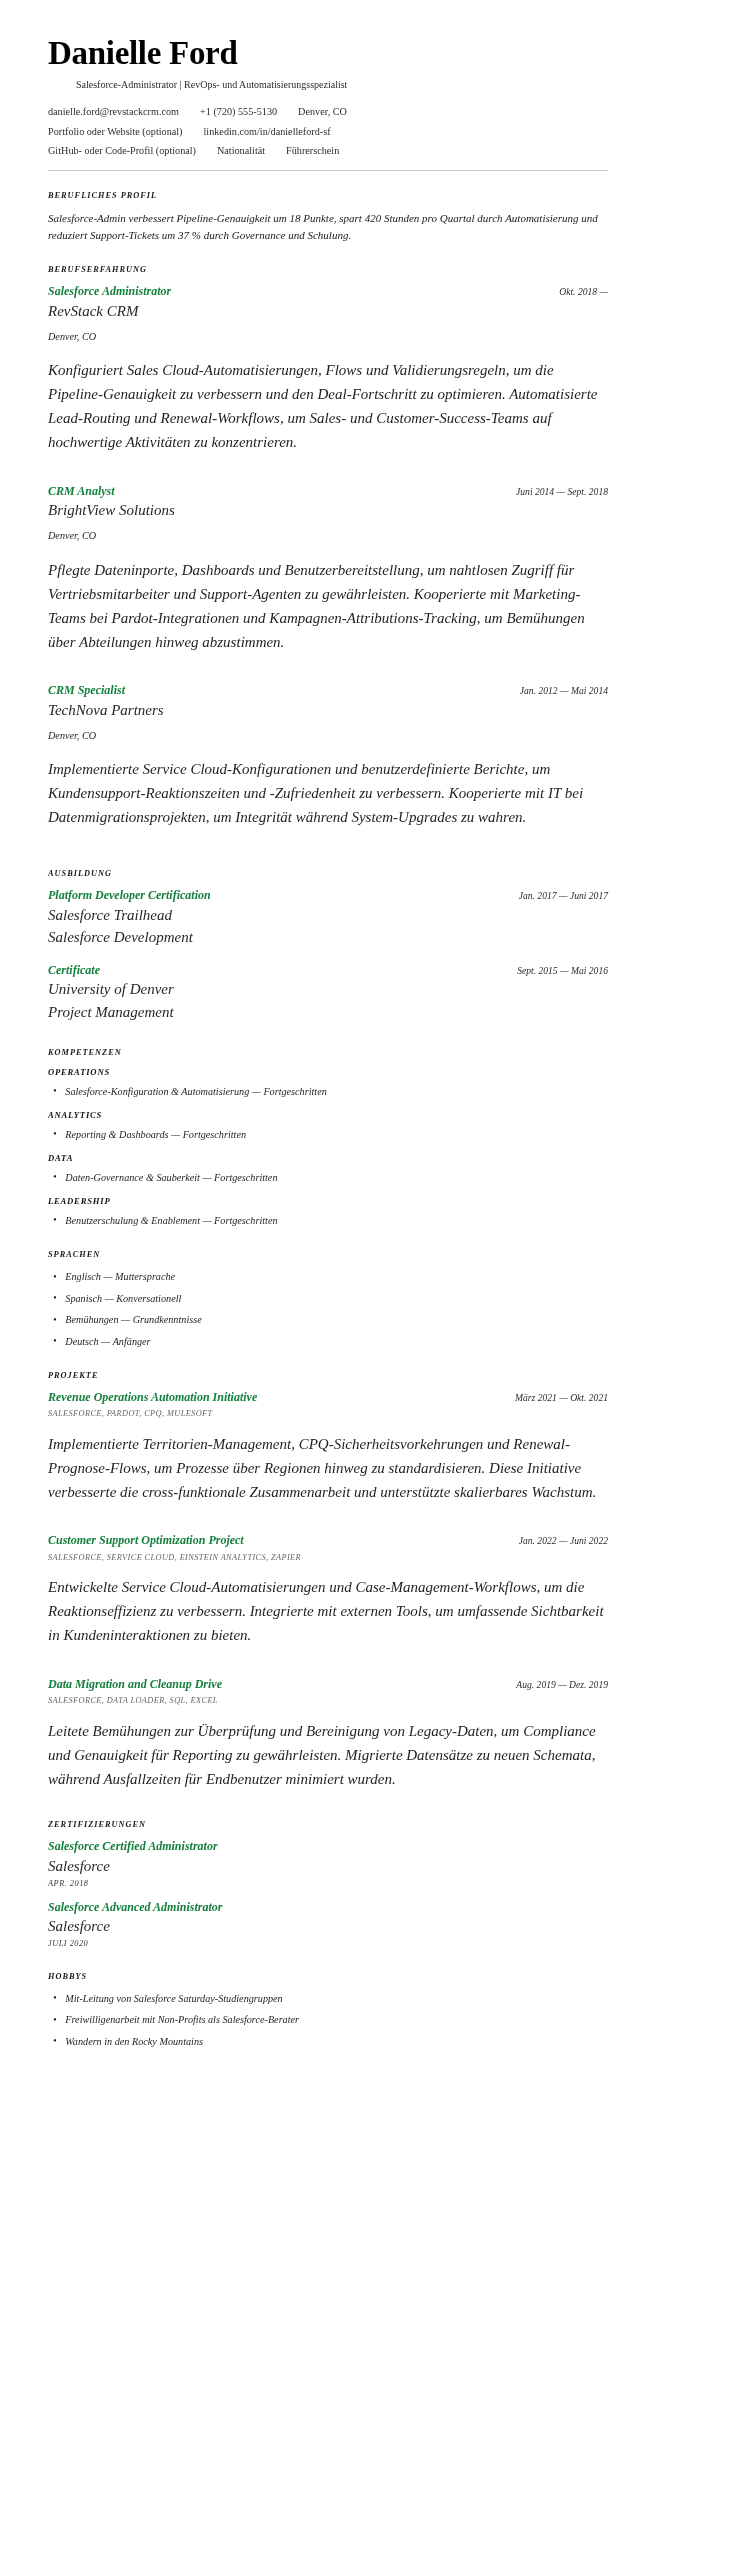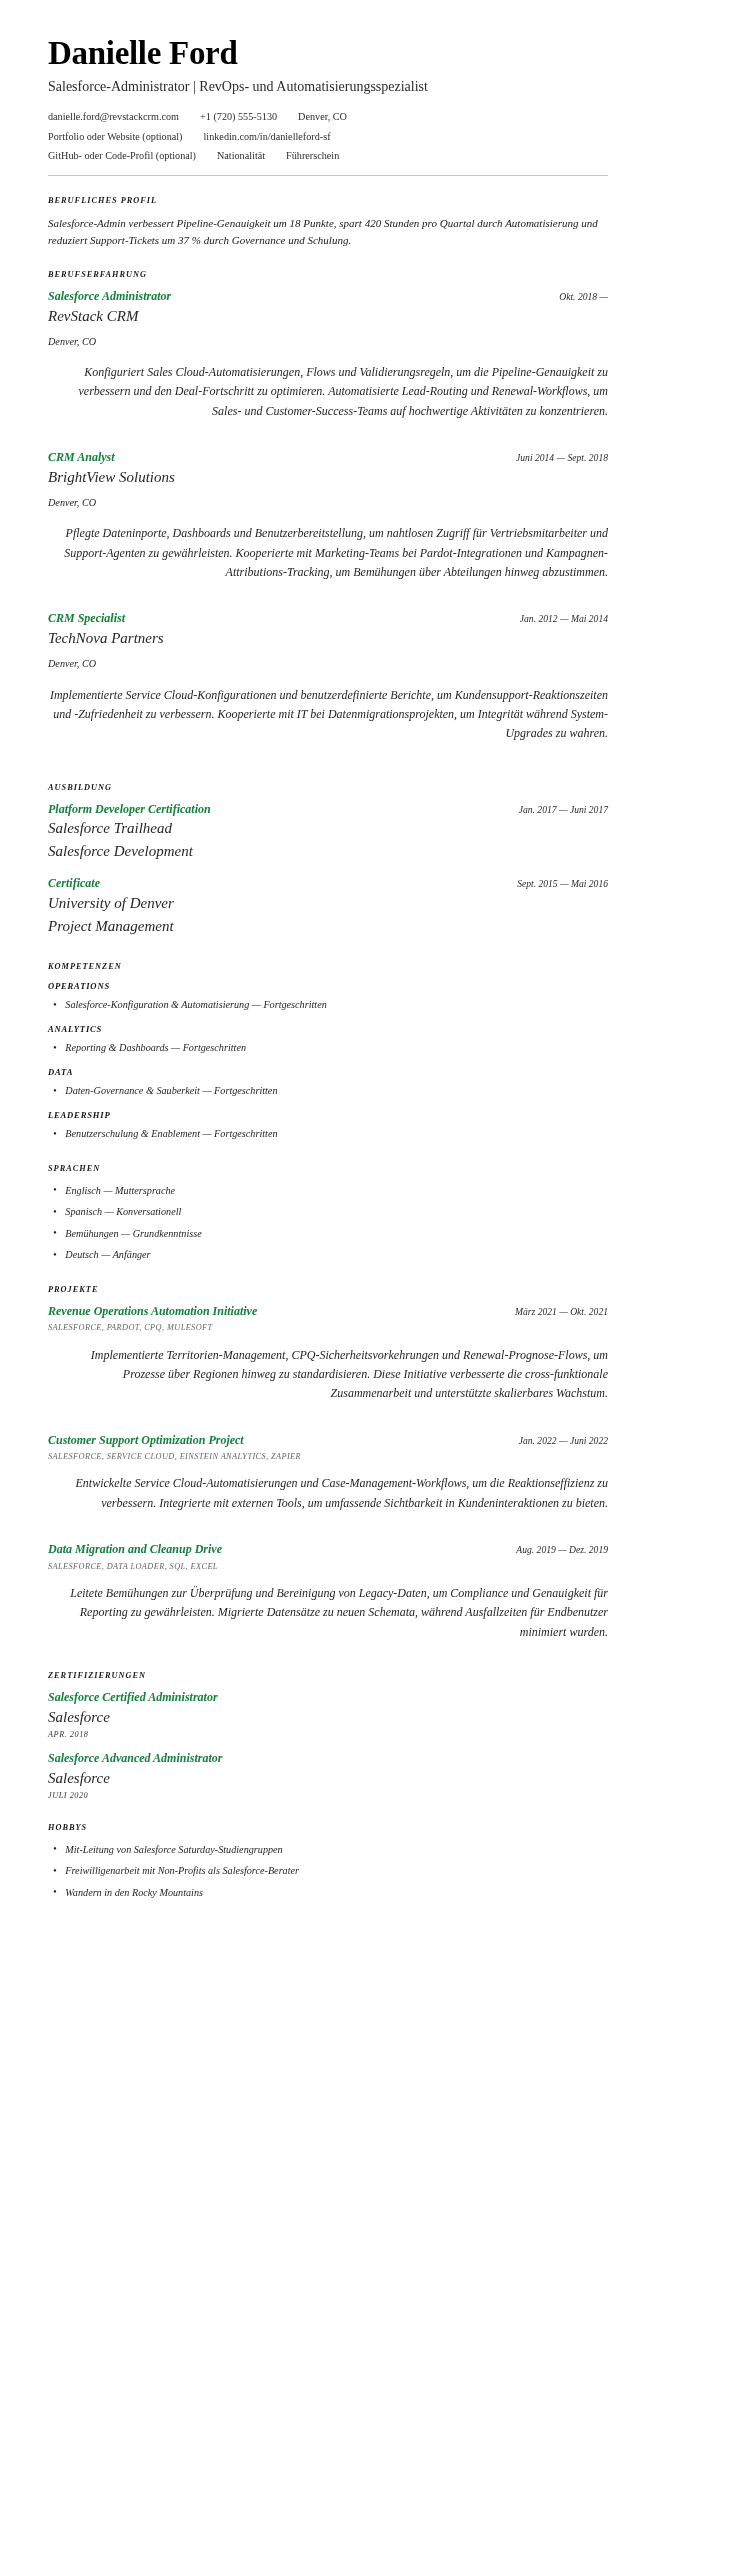--- a/index.html
+++ b/index.html
@@ -19,23 +19,24 @@
   .name {
     font-family: "Liberation Serif", serif;
     font-size: 33px;
     font-weight: bold;
     letter-spacing: -0.3px;
     line-height: 1.05;
     margin: 0 0 8.6px 0;
     color: #000000;
   }
   .headline {
-    font-size: 14px;
+    font-size: 10px;
     color: #2a2a2a;
     margin-bottom: 16px;
+    margin-left: 28px;
   }
   .contact-rows { margin-bottom: 6.2px; }
   .contact-row {
     display: flex;
     flex-wrap: wrap;
     align-items: baseline;
     font-size: 10.2px;
     color: #2d2d2d;
     margin-bottom: 8.6px;
   }
@@ -94,26 +95,25 @@
     line-height: 1.45;
   }
   .entry-tags {
     font-size: 8.3px;
     letter-spacing: 0.4px;
     color: #666666;
     text-transform: uppercase;
     margin-top: 3.7px;
   }
   .entry-body {
-    font-size: 12px;
+    font-size: 15px;
     line-height: 1.6;
     color: #1f1f1f;
     margin-top: 13.6px;
     max-width: 623px;
-    text-align: right;
   }
   .sub-block { margin-bottom: 11px; }
   .sub-label {
     font-size: 8.6px;
     font-weight: bold;
     letter-spacing: 0.8px;
     text-transform: uppercase;
     color: #141414;
     margin-bottom: 6.2px;
   }

